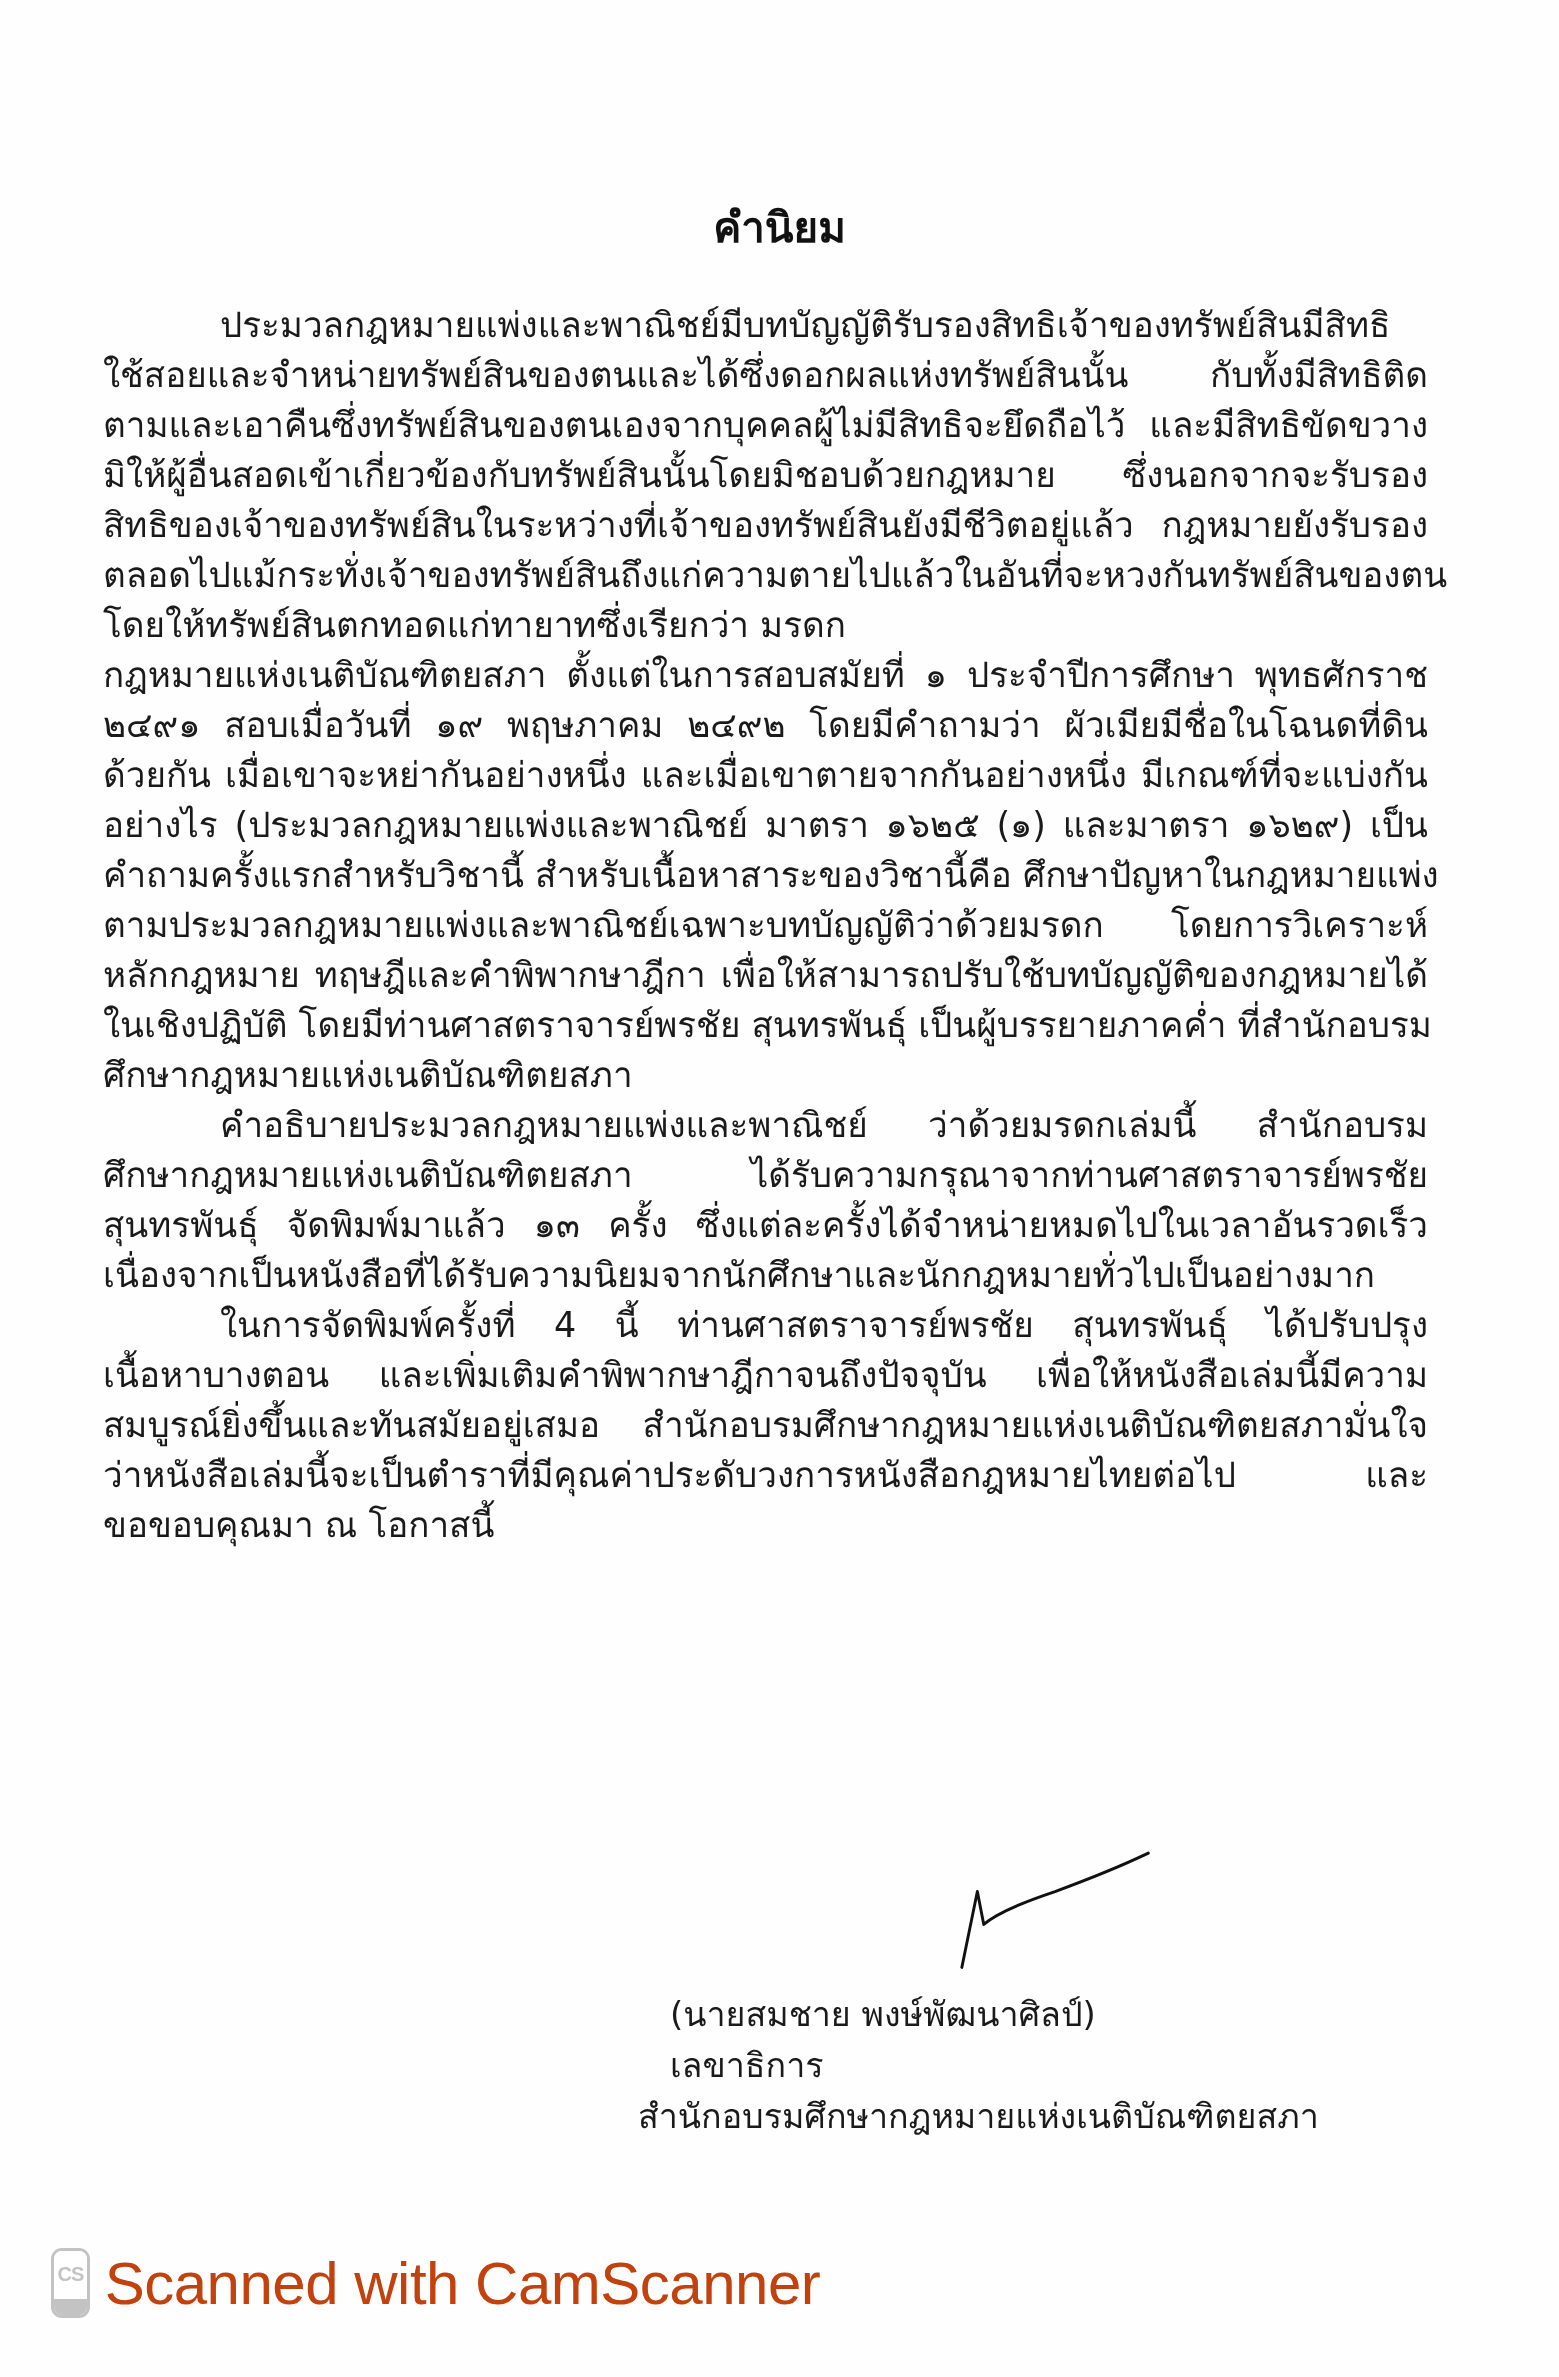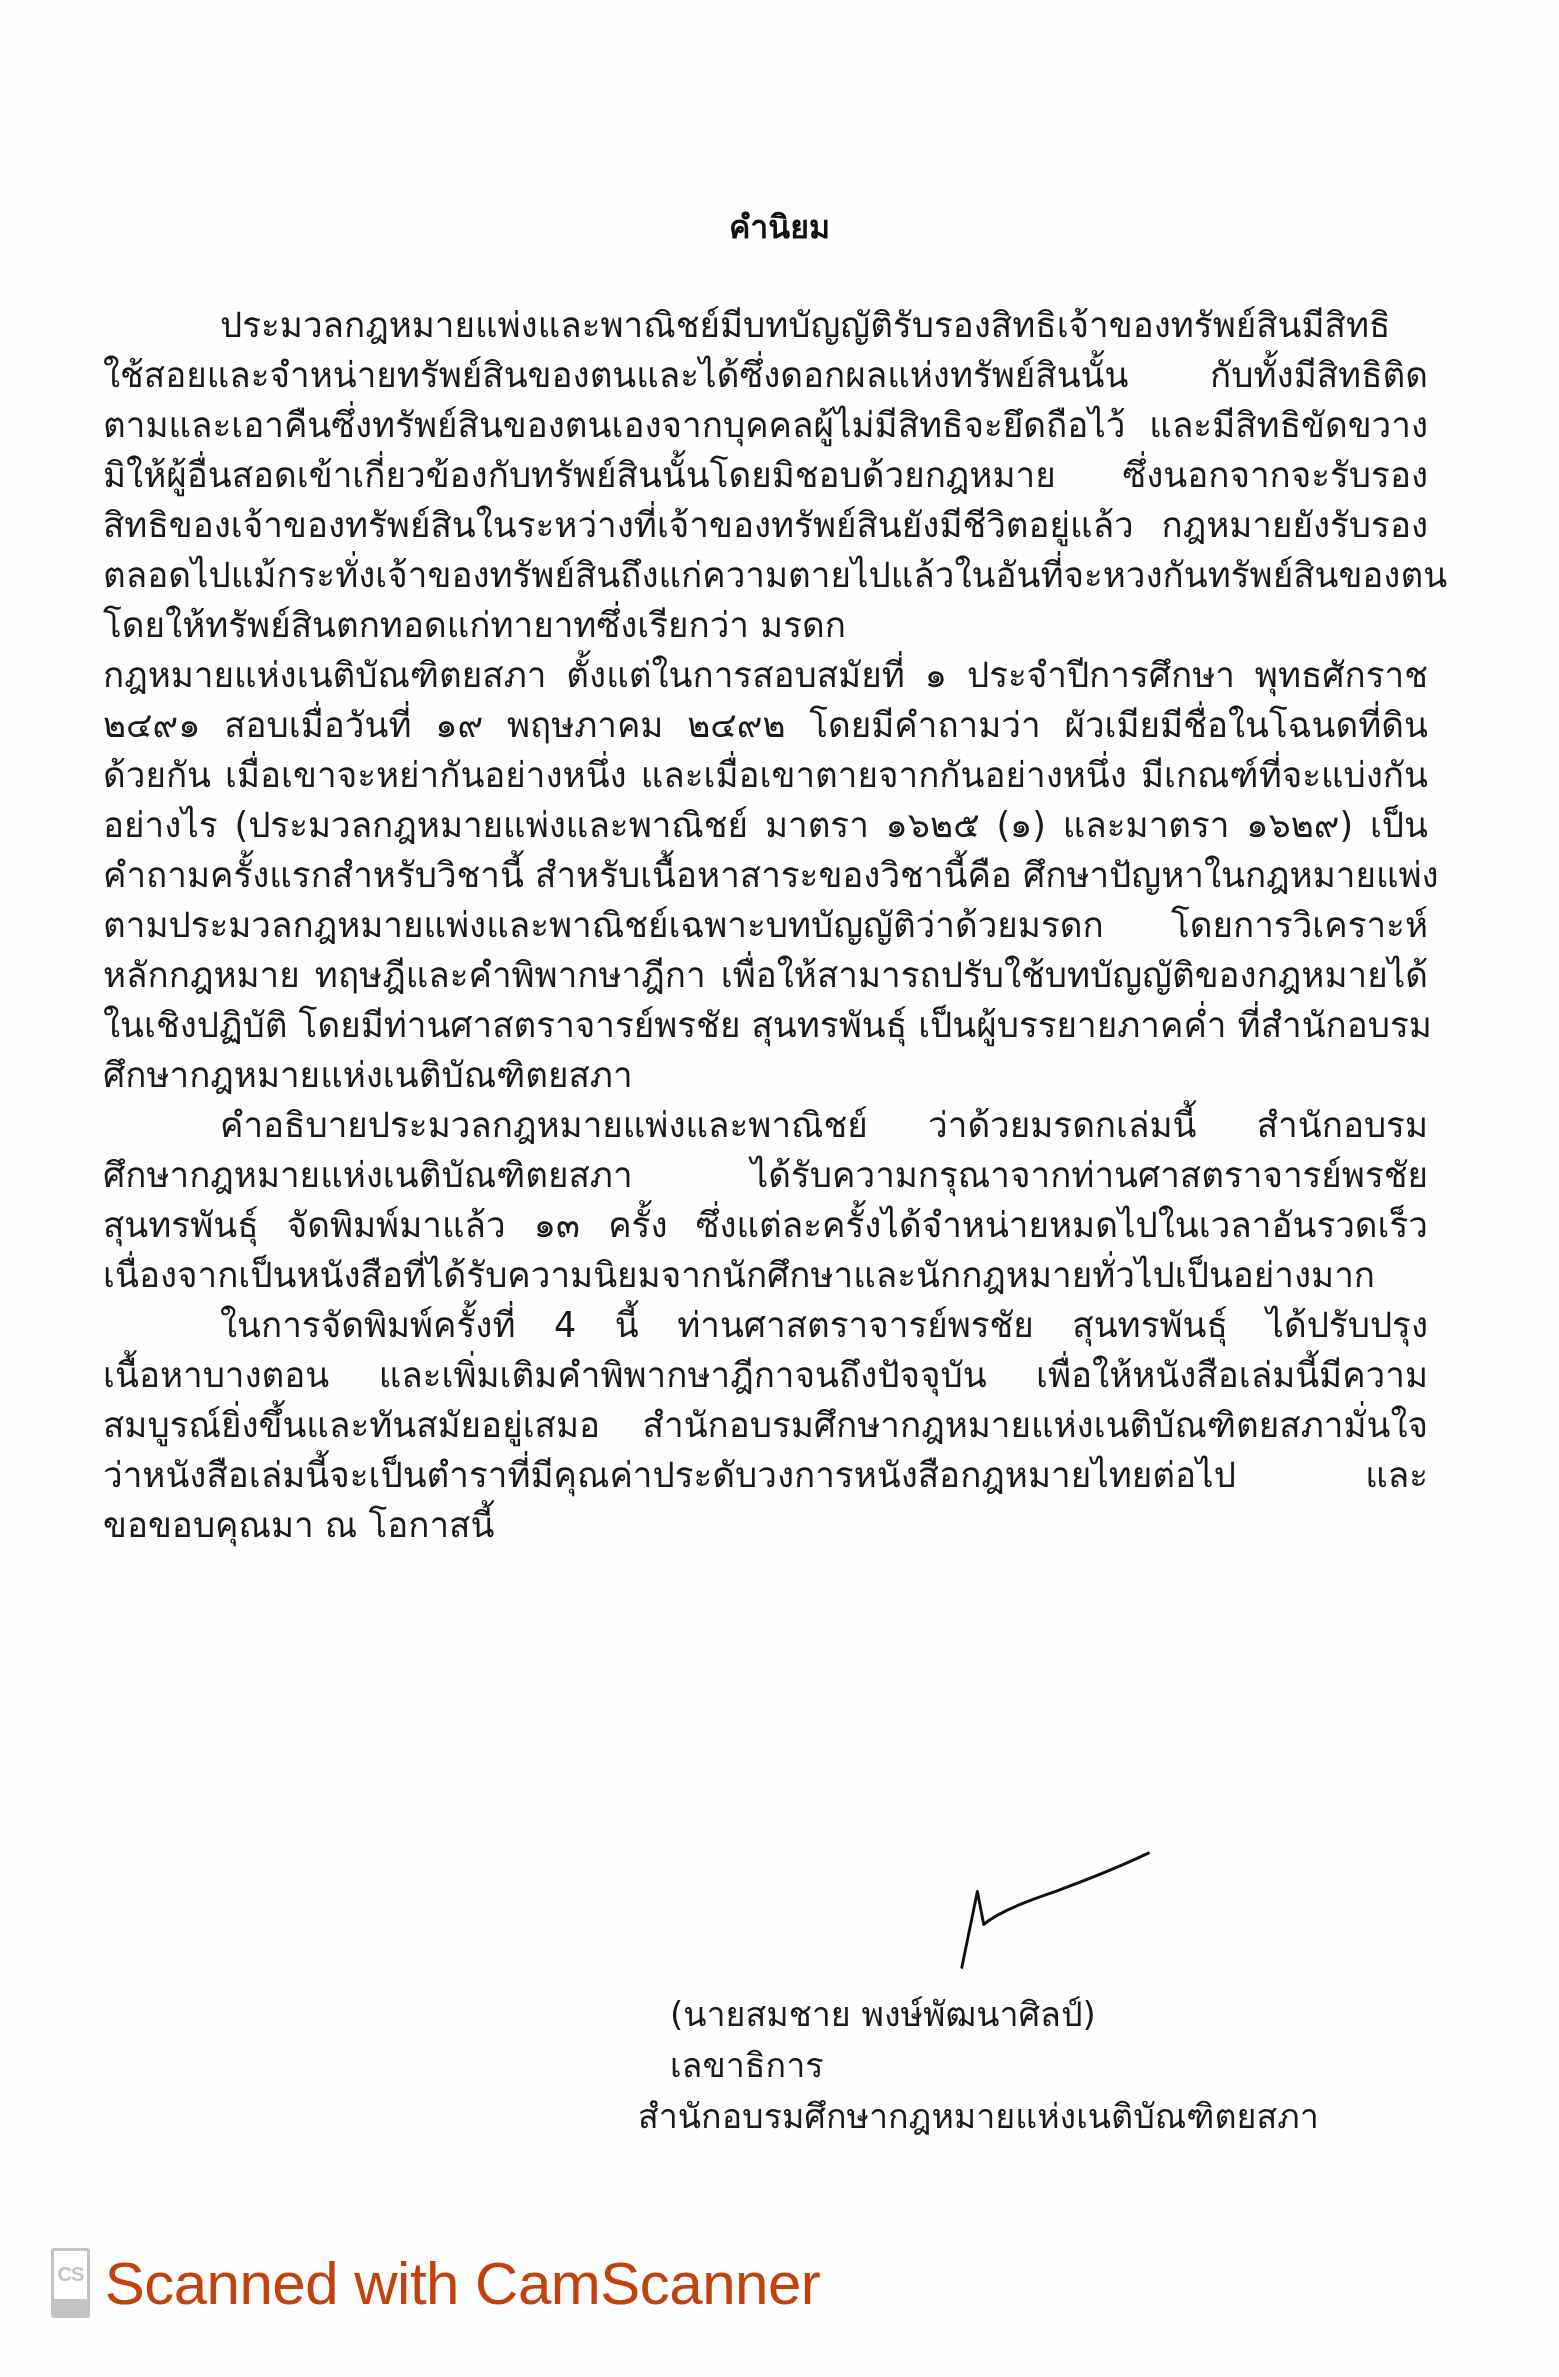--- a/index.html
+++ b/index.html
@@ -21,21 +21,21 @@
       width: 1559px;
       height: 2377px;
       background: #fefefe;
     }
     .title {
       position: absolute;
       left: 0;
       width: 1559px;
       top: 191px;
       text-align: center;
-      font-size: 32px;
+      font-size: 42px;
       font-weight: bold;
       line-height: 73px;
       color: #111;
     }
     .body-text {
       position: absolute;
       left: 103px;
       width: 1325px;
       top: 300px;
     }
@@ -80,21 +80,21 @@
       top: 2250px;
       height: 66px;
       display: flex;
       align-items: center;
       color: #c3c3c3;
     }
     .cs-logo {
       width: 39px;
       height: 70px;
       border: 3.7px solid #c3c3c3;
-      border-radius: 3px;
+      border-radius: 11px;
       box-sizing: border-box;
       position: relative;
       margin-right: 14.7px;
       display: flex;
       flex-direction: column;
       overflow: hidden;
     }
     .cs-logo .cs-top {
       flex: 1;
       display: flex;

